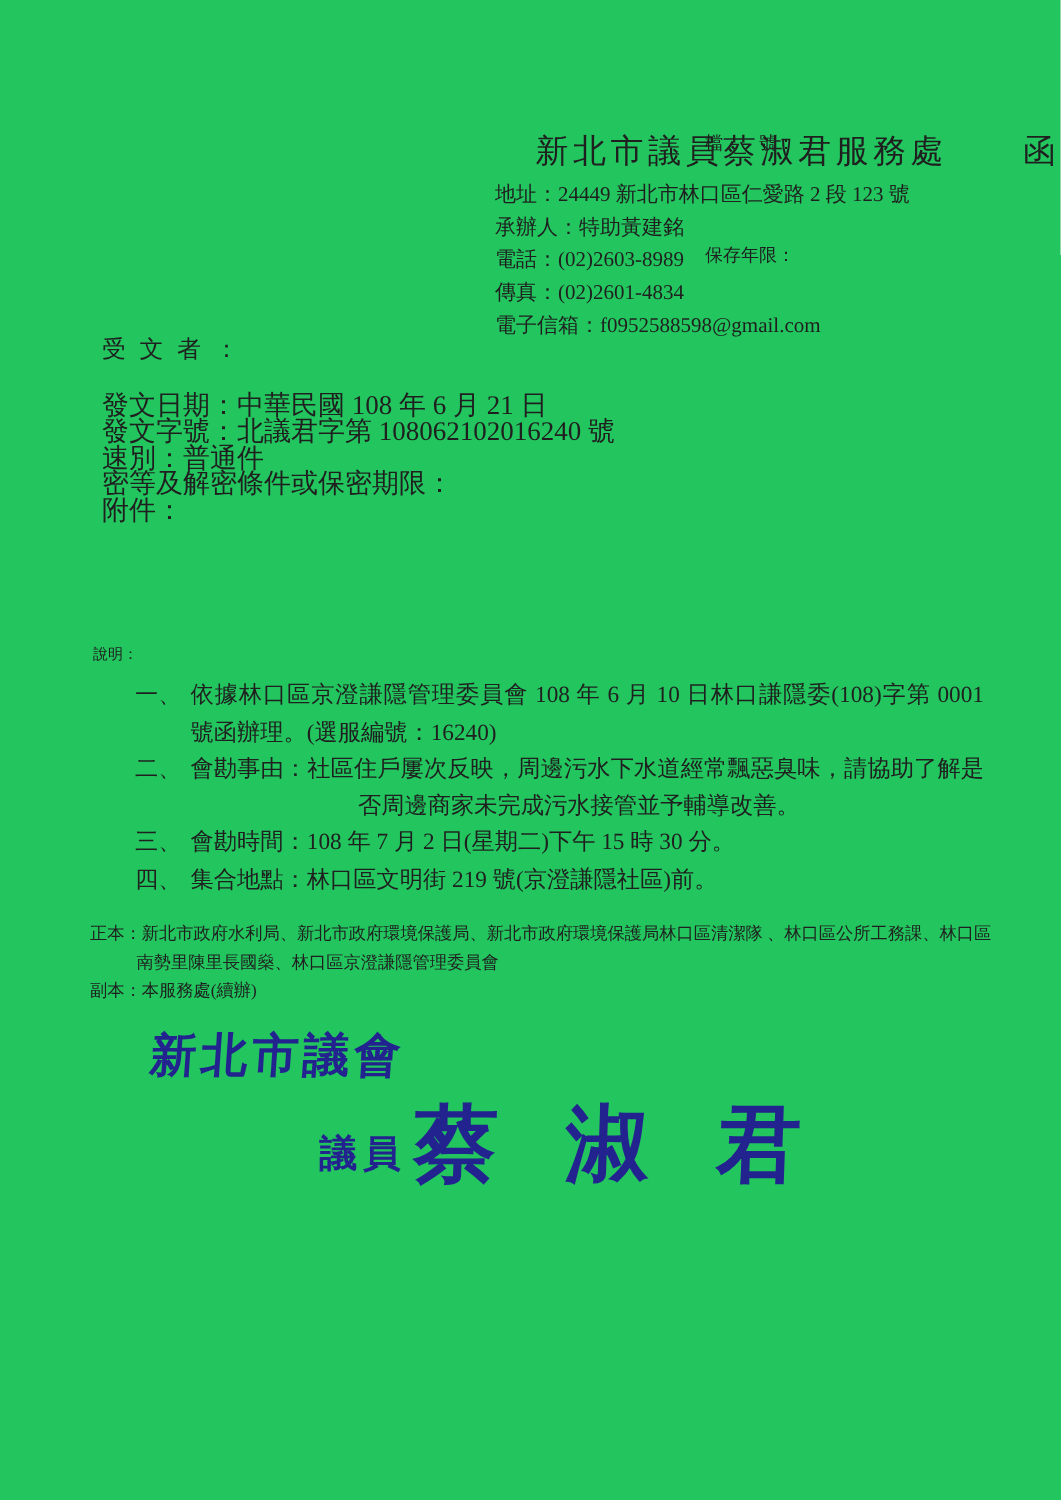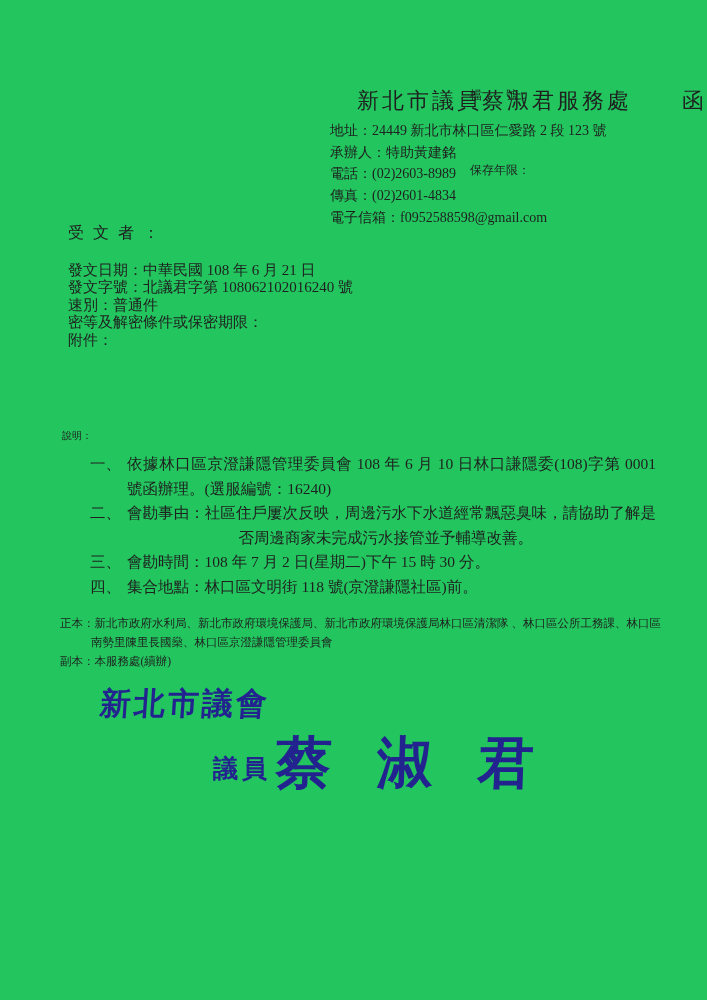--- a/index.html
+++ b/index.html
@@ -27,21 +27,21 @@
   .sender-info {
     position:absolute; top:120px; left:330px;
     font-size:14px; line-height:21.7px;
   }
   .recipient {
     position:absolute; top:223px; left:68px;
     font-size:16px; letter-spacing:9px;
   }
   .doc-meta {
     position:absolute; top:262px; left:68px;
-    font-size:15px; line-height:17.4px;
+    font-size:18px; line-height:17.4px;
   }
   .subject {
     position:absolute; top:381px; left:62px; width:592px;
     font-size:15.5px; line-height:24.5px;
     padding-left:3em; text-indent:-3em;
     text-align:justify;
   }
   .explanation-heading {
     position:absolute; top:429px; left:62px;
     font-size:10px;
@@ -119,21 +119,21 @@
     <div class="item hang2">
       <span class="no">二、</span>
       <span class="txt">會勘事由：社區住戶屢次反映，周邊污水下水道經常飄惡臭味，請協助了解是否周邊商家未完成污水接管並予輔導改善。</span>
     </div>
     <div class="item">
       <span class="no">三、</span>
       <span class="txt">會勘時間：108 年 7 月 2 日(星期二)下午 15 時 30 分。</span>
     </div>
     <div class="item">
       <span class="no">四、</span>
-      <span class="txt">集合地點：林口區文明街 118 號(京澄謙隱社區)前。</span>
+      <span class="txt">集合地點：林口區文明街 219 號(京澄謙隱社區)前。</span>
     </div>
   </div>
 
   <div class="distribution">
     <div class="original">正本：新北市政府水利局、新北市政府環境保護局、新北市政府環境保護局林口區清潔隊 、林口區公所工務課、林口區南勢里陳里長國燊、林口區京澄謙隱管理委員會</div>
     <div class="copy">副本：本服務處(續辦)</div>
   </div>
 
   <div class="sig-council" style="color: rgb(35, 35, 143);">新北市議會</div>
   <div class="sig-role" style="color: rgb(35, 35, 143);">議員</div>

